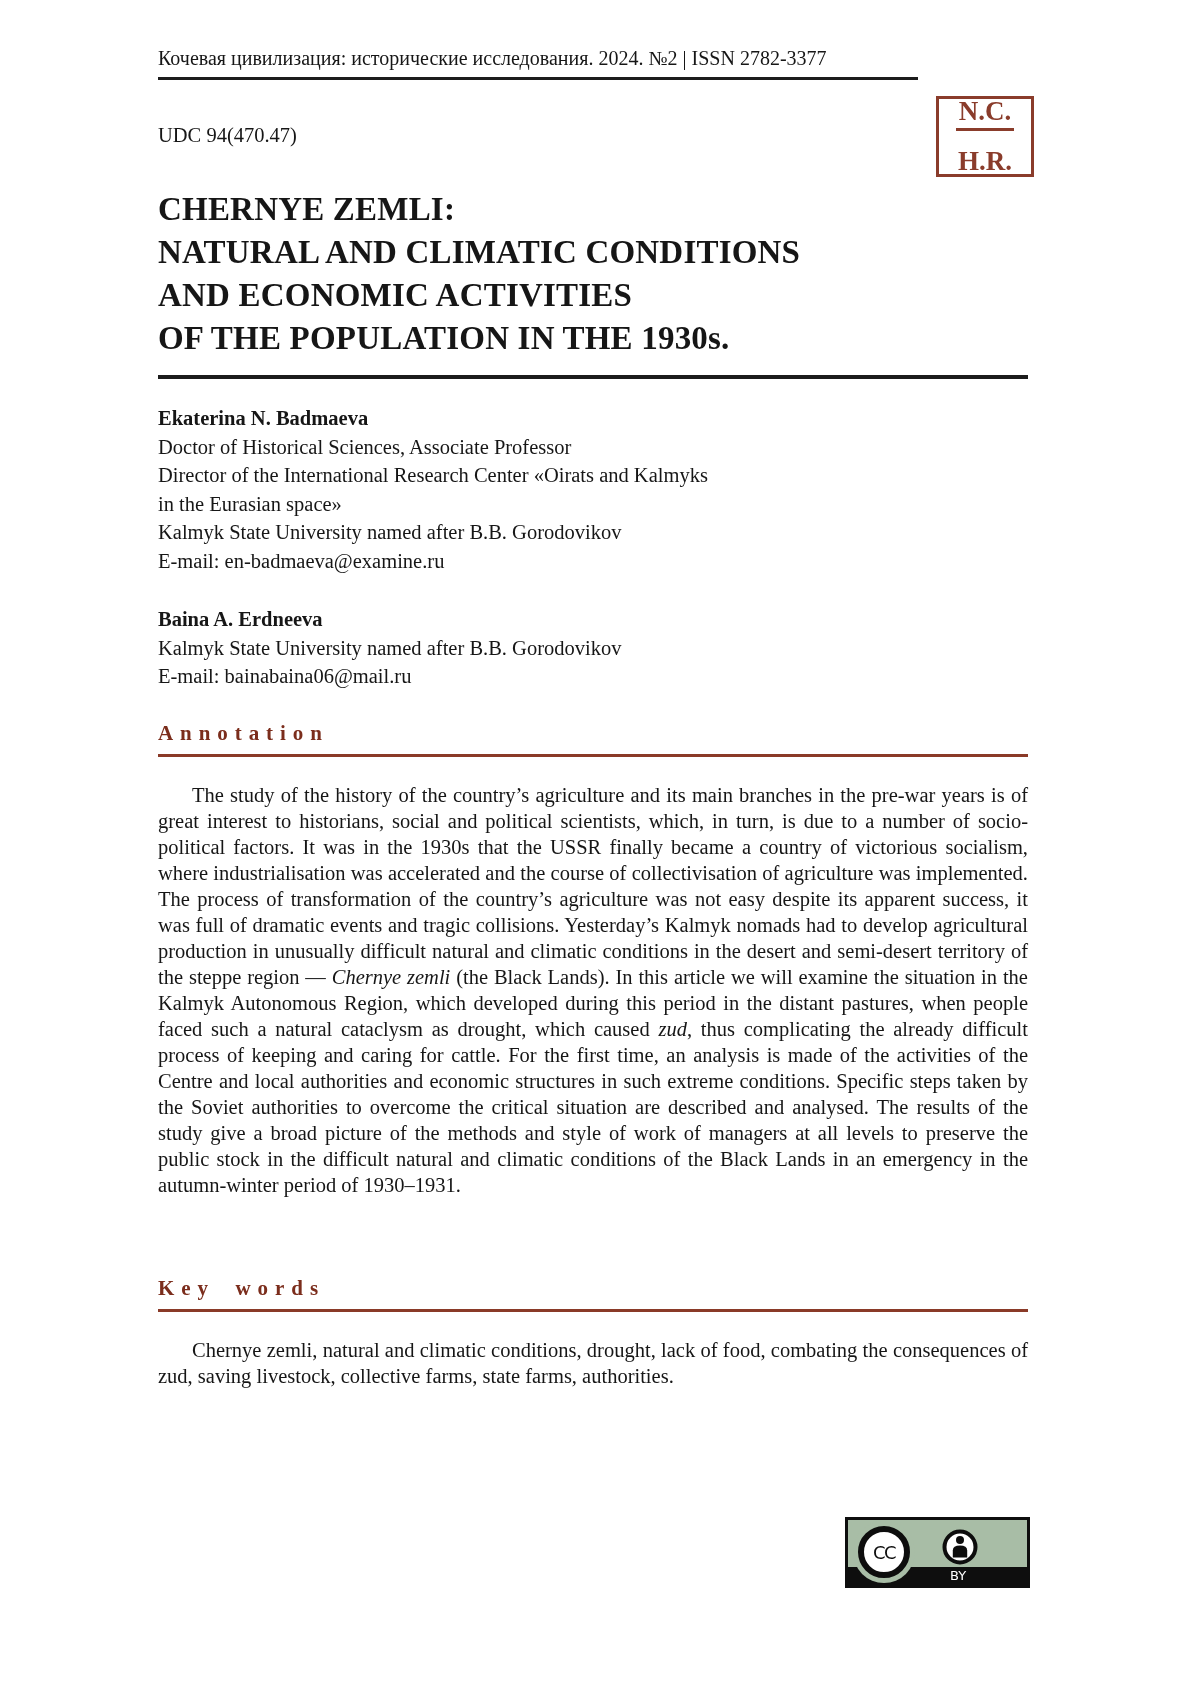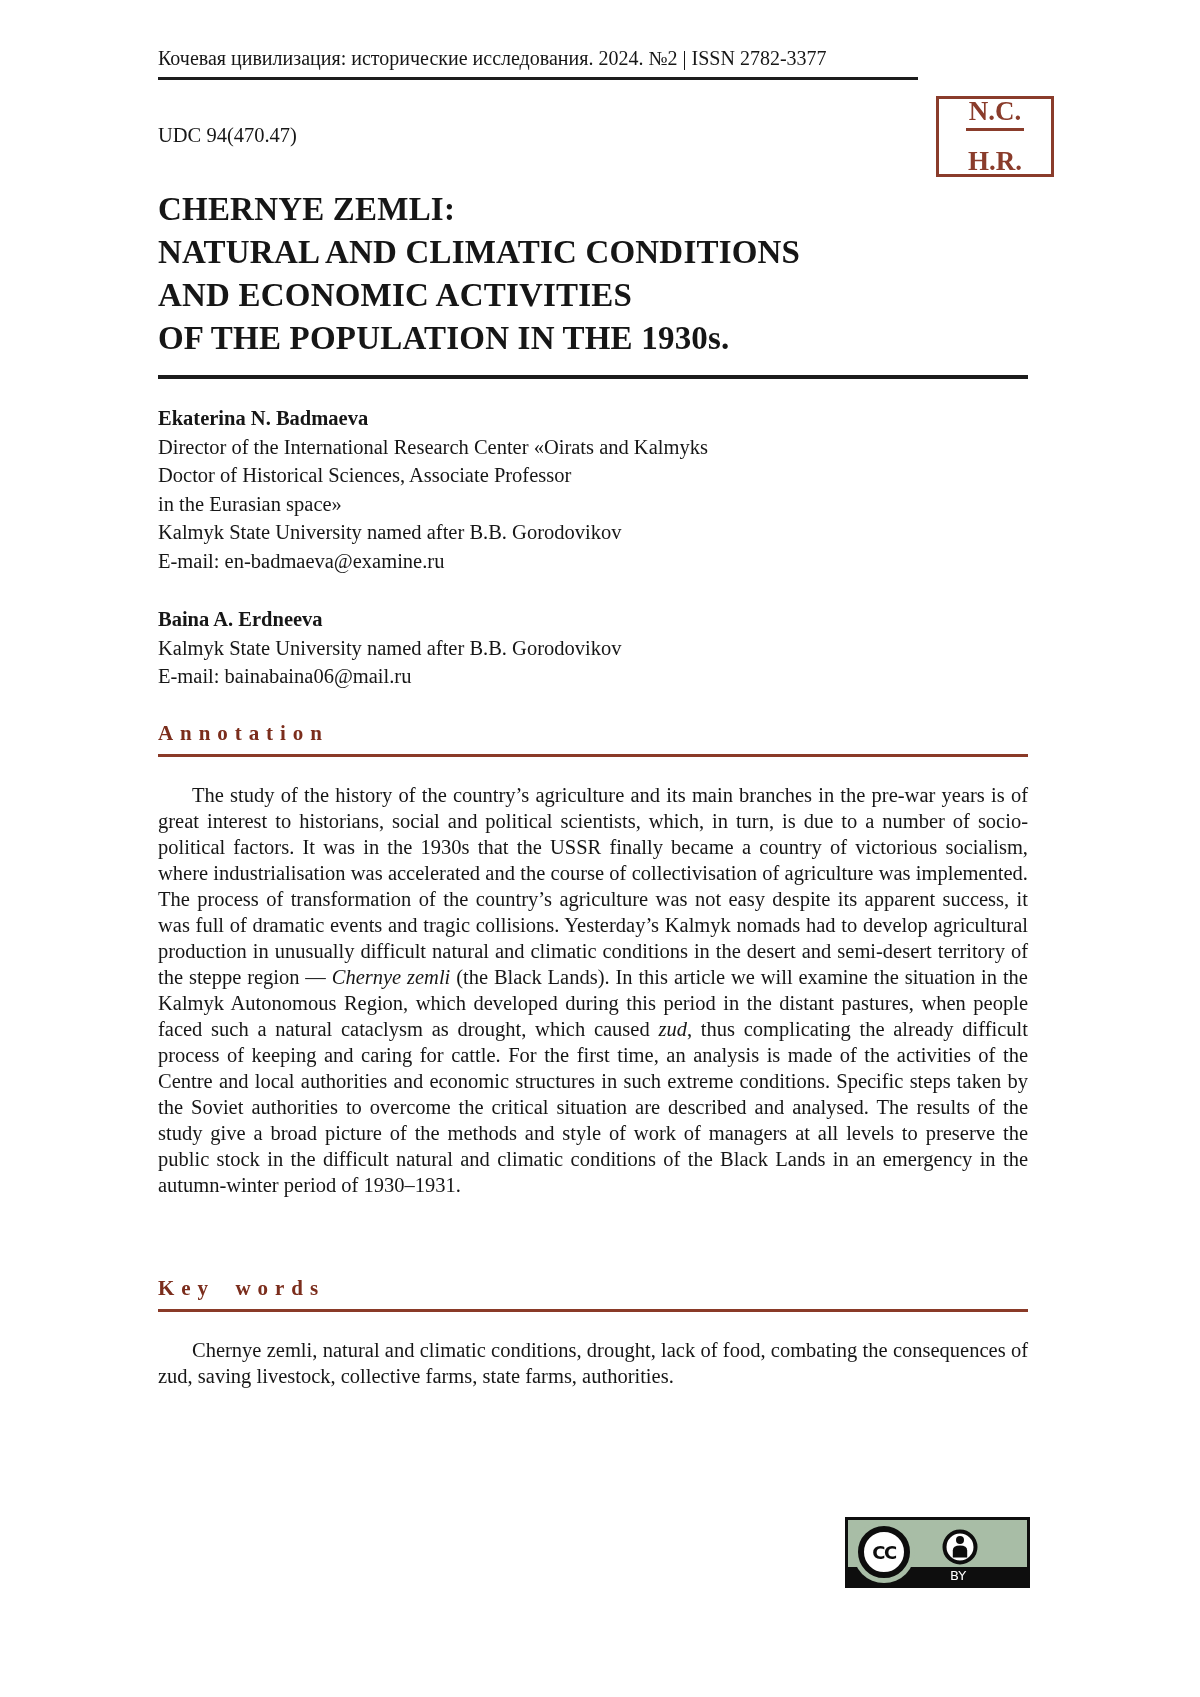--- a/index.html
+++ b/index.html
@@ -6,21 +6,21 @@
   .page {
     position:relative; width:1200px; height:1697px; background:#ffffff;
     font-family:"Liberation Serif", serif; color:#161616; overflow:hidden;
   }
   .content { position:absolute; left:158px; top:0; width:870px; padding-top:46px; }
 
   .j-line { font-size:20px; line-height:24px; }
   .header-rule { width:760px; height:3px; background:#1c1c1c; margin-top:7px; margin-bottom:5px; }
 
   .logo {
-    position:absolute; left:936px; top:96px; width:118px; height:81px;
+    position:absolute; left:936px; top:96px; width:98px; height:81px;
     border:3px solid #8a3c2b; box-sizing:border-box; background:#fff;
     display:flex; flex-direction:column; align-items:center; justify-content:center;
     color:#8a3c2b; font-weight:bold;
   }
   .logo-top { font-size:27px; line-height:31px; border-bottom:3px solid #8a3c2b; padding:0 3px 1px 3px; }
   .logo-bottom { font-size:27px; line-height:31px; padding-top:15px; }
 
   .udc { margin-top:44px; font-size:20.5px; }
 
   .title {
@@ -54,21 +54,21 @@
   .cc-strip { position:absolute; left:0; right:0; bottom:0; height:18px; background:#0e0e0e; }
   .cc-by-label {
     position:absolute; bottom:0; left:80px; width:60px; text-align:center;
     color:#ffffff; font-family:"DejaVu Sans", sans-serif; font-weight:normal; font-size:13px; line-height:18px;
   }
   .cc-circle {
     position:absolute; left:10px; top:6px; width:40px; height:40px;
     background:#ffffff; border:6px solid #0d0d0d; border-radius:50%;
     box-shadow:0 0 0 5px #a8bda6;
     display:flex; align-items:center; justify-content:center;
-    font-family:"DejaVu Sans", sans-serif; font-weight:bold; font-size:18px;
+    font-family:"DejaVu Sans", sans-serif; font-weight:normal; font-size:18px;
     color:#0d0d0d; letter-spacing:-1.5px;
   }
   .person-circle { position:absolute; left:94px; top:9px; width:36px; height:36px; }
 </style>
 </head>
 <body>
 
 <div class="page">
 
   <div class="content">
@@ -79,22 +79,22 @@
     <div class="udc">UDC 94(470.47)</div>
 
     <h1 class="title" style="margin-bottom:15px;">CHERNYE ZEMLI:
 NATURAL AND CLIMATIC CONDITIONS
 AND ECONOMIC ACTIVITIES
 OF THE POPULATION IN THE 1930s.</h1>
     <div class="title-rule"></div>
 
     <div class="author">
       <div class="author-name">Ekaterina N. Badmaeva</div>
+      <div>Doctor of Historical Sciences, Associate Professor</div>
       <div>Director of the International Research Center «Oirats and Kalmyks</div>
-      <div>Doctor of Historical Sciences, Associate Professor</div>
       <div>in the Eurasian space»</div>
       <div>Kalmyk State University named after B.B. Gorodovikov</div>
       <div>E-mail: en-badmaeva@examine.ru</div>
     </div>
 
     <div class="author second">
       <div class="author-name">Baina A. Erdneeva</div>
       <div>Kalmyk State University named after B.B. Gorodovikov</div>
       <div>E-mail: bainabaina06@mail.ru</div>
     </div>

